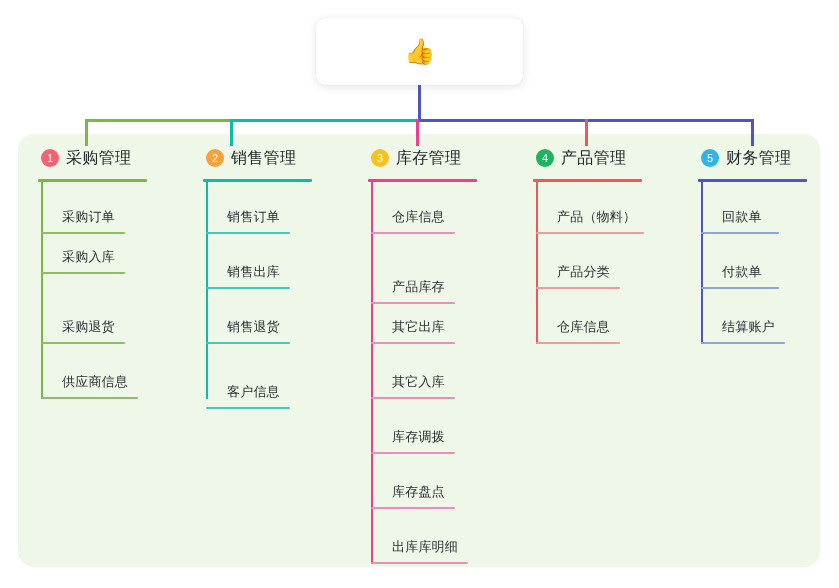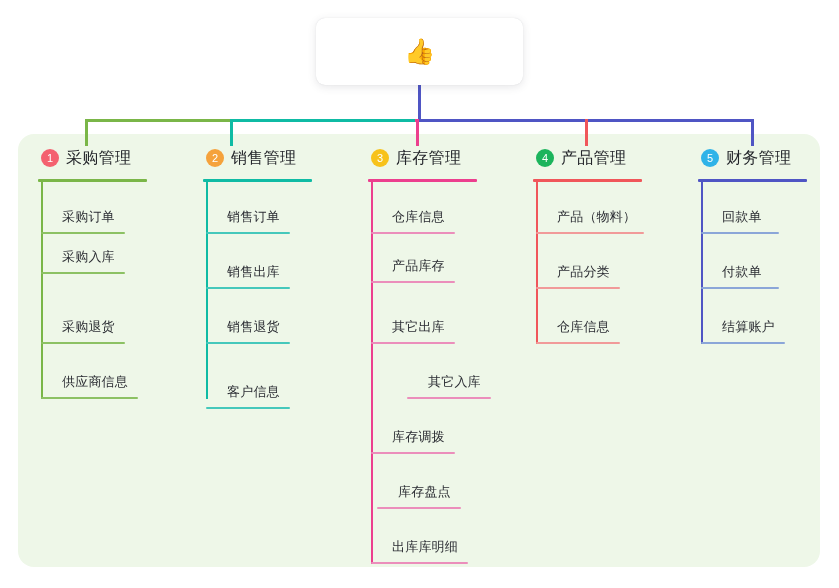--- a/index.html
+++ b/index.html
@@ -219,37 +219,37 @@
       <div class="col-head">
         <span class="badge" style="background: rgb(247, 194, 27);">3</span>
         <span class="col-title">库存管理</span>
       </div>
       <div class="head-rule" style="top: 33px; width: 109px; background: rgb(236, 63, 142);"></div>
       <div class="trunk" style="top: 33px; height: 385px; background: rgb(236, 63, 142);"></div>
       <div class="leaf" style="top: 60px; width: 104px; height: 28px;">
         <span class="leaf-label">仓库信息</span>
         <div class="leaf-rule" style="width: 84px; background: rgb(235, 142, 187);"></div>
       </div>
-      <div class="leaf" style="top: 109px; width: 104px; height: 28px; text-decoration: underline;">
+      <div class="leaf" style="top: 130px; width: 104px; height: 28px; text-decoration: underline;">
         <span class="leaf-label">产品库存</span>
         <div class="leaf-rule" style="width: 84px; background: rgb(235, 142, 187);"></div>
       </div>
       <div class="leaf" style="top: 170px; width: 104px; height: 28px;">
         <span class="leaf-label">其它出库</span>
         <div class="leaf-rule" style="width: 84px; background: rgb(235, 142, 187);"></div>
       </div>
-      <div class="leaf" style="top: 225px; width: 104px; height: 28px; margin-left: 36px;">
+      <div class="leaf" style="top: 225px; width: 104px; height: 28px;">
         <span class="leaf-label">其它入库</span>
         <div class="leaf-rule" style="width: 84px; background: rgb(235, 142, 187);"></div>
       </div>
       <div class="leaf" style="top: 280px; width: 104px; height: 28px;">
         <span class="leaf-label">库存调拨</span>
         <div class="leaf-rule" style="width: 84px; background: rgb(235, 142, 187);"></div>
       </div>
-      <div class="leaf" style="top: 335px; width: 104px; height: 28px; margin-left: 6px;">
+      <div class="leaf" style="top: 335px; width: 104px; height: 28px;">
         <span class="leaf-label">库存盘点</span>
         <div class="leaf-rule" style="width: 84px; background: rgb(235, 142, 187);"></div>
       </div>
       <div class="leaf" style="top: 390px; width: 117px; height: 28px;">
         <span class="leaf-label">出库库明细</span>
         <div class="leaf-rule" style="width: 97px; background: rgb(235, 142, 187);"></div>
       </div>
     </div>
     <div class="column" style="left: 533px;">
       <div class="col-head">

